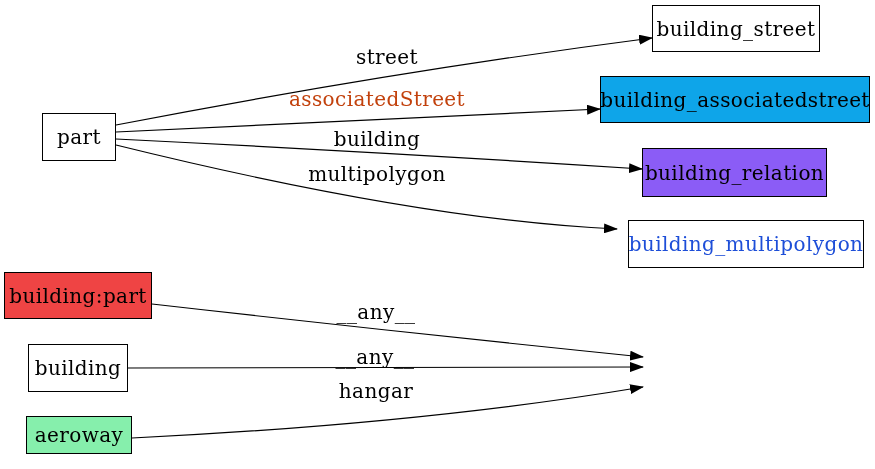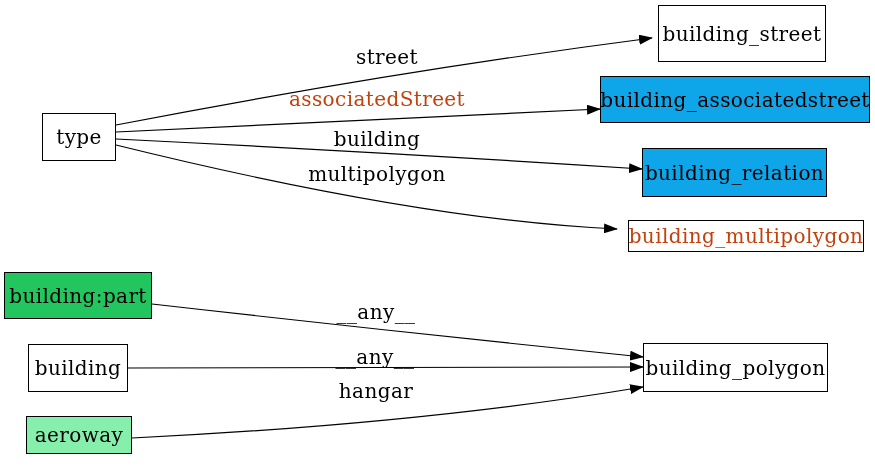--- a/index.html
+++ b/index.html
@@ -72,22 +72,21 @@
     </div>
     <div class="edge-label" style="left: 376px; top: 312px; color: rgb(0, 0, 0);">
       <div>__any__</div>
     </div>
     <div class="edge-label" style="left: 375px; top: 357px; color: rgb(0, 0, 0);">
       <div>__any__</div>
     </div>
     <div class="edge-label" style="left: 376px; top: 391px; color: rgb(0, 0, 0);">
       <div>hangar</div>
     </div>
-    <div class="node" style="left: 42px; top: 113px; width: 74px; height: 48px; border-color: rgb(0, 0, 0); background: rgb(255, 255, 255); color: rgb(0, 0, 0);">type</div>
-    <div class="node" style="left: 652px; top: 5px; width: 168px; height: 57px; border-color: rgb(0, 0, 0); background: rgb(255, 255, 255); color: rgb(0, 0, 0); margin-left: 6px;">building_street</div>
+    <div class="node" style="left: 42px; top: 113px; width: 74px; height: 48px; border-color: rgb(0, 0, 0); background: rgb(255, 255, 255); color: rgb(0, 0, 0);">part</div>
+    <div class="node" style="left: 652px; top: 5px; width: 168px; height: 47px; border-color: rgb(0, 0, 0); background: rgb(255, 255, 255); color: rgb(0, 0, 0);">building_street</div>
     <div class="node" style="left: 600px; top: 76px; width: 270px; height: 47px; border-color: rgb(0, 0, 0); background: #0ea5e9; color: rgb(0, 0, 0);">building_associatedstreet</div>
-    <div class="node" style="left: 642px; top: 148px; width: 185px; height: 49px; border-color: rgb(0, 0, 0); background: #0ea5e9; color: rgb(0, 0, 0);">building_relation</div>
-    <div class="node" style="left: 628px; top: 220px; width: 236px; height: 32px; border-color: rgb(0, 0, 0); background: rgb(255, 255, 255); color: #c2410c;">building_multipolygon</div>
-    <div class="node" style="left: 4px; top: 272px; width: 148px; height: 47px; border-color: rgb(0, 0, 0); background: #22c55e; color: rgb(0, 0, 0);">building:part</div>
+    <div class="node" style="left: 642px; top: 148px; width: 185px; height: 49px; border-color: rgb(0, 0, 0); background: #8b5cf6; color: rgb(0, 0, 0);">building_relation</div>
+    <div class="node" style="left: 628px; top: 220px; width: 236px; height: 48px; border-color: rgb(0, 0, 0); background: rgb(255, 255, 255); color: #1d4ed8;">building_multipolygon</div>
+    <div class="node" style="left: 4px; top: 272px; width: 148px; height: 47px; border-color: rgb(0, 0, 0); background: #ef4444; color: rgb(0, 0, 0);">building:part</div>
     <div class="node" style="left: 28px; top: 344px; width: 100px; height: 48px; border-color: rgb(0, 0, 0); background: rgb(255, 255, 255); color: rgb(0, 0, 0);">building</div>
     <div class="node" style="left: 26px; top: 416px; width: 106px; height: 38px; border-color: rgb(0, 0, 0); background: #86efac; color: rgb(0, 0, 0);">aeroway</div>
-    <div class="node" style="left: 643px; top: 343px; width: 185px; height: 49px; border-color: rgb(0, 0, 0); background: rgb(255, 255, 255); color: rgb(0, 0, 0);">building_polygon</div>
   </div>
 
 </body></html>

